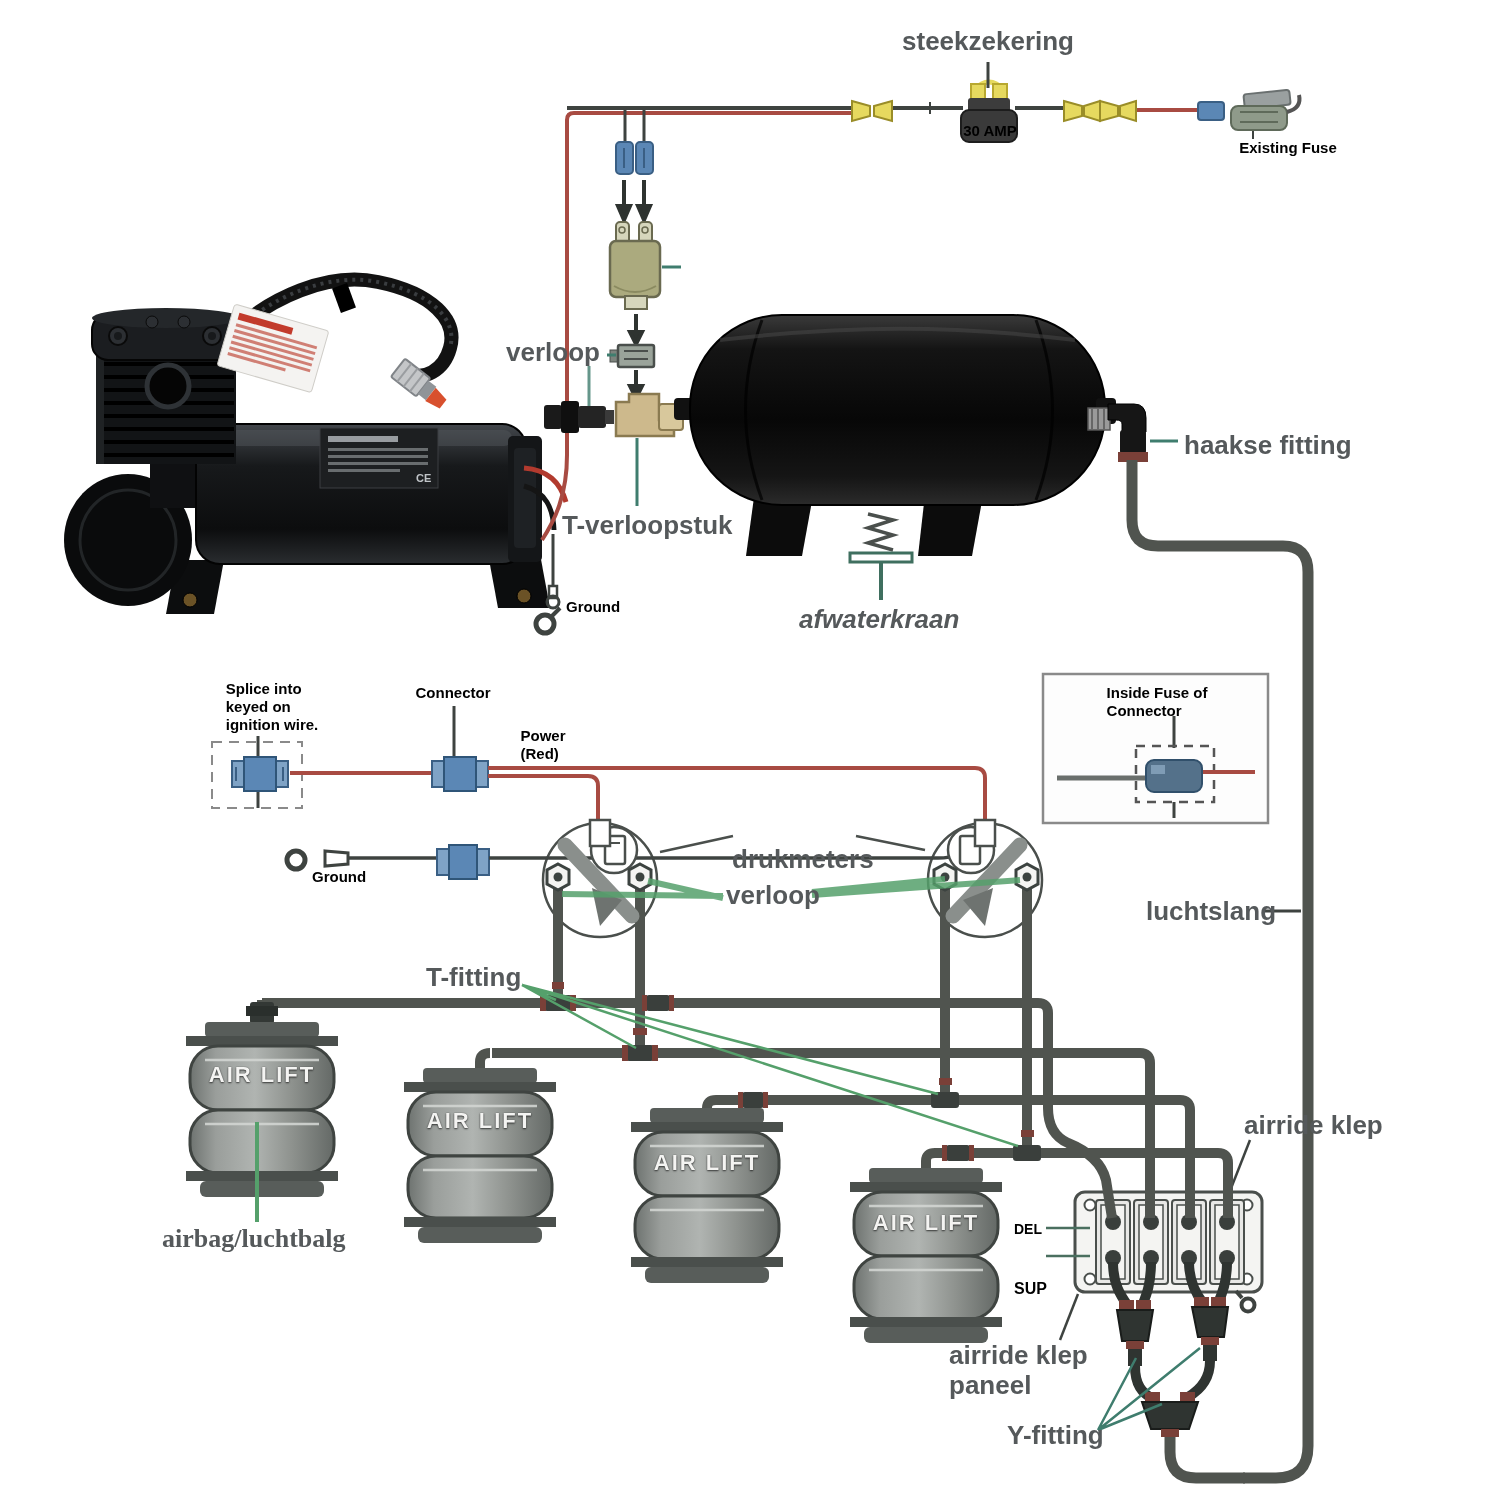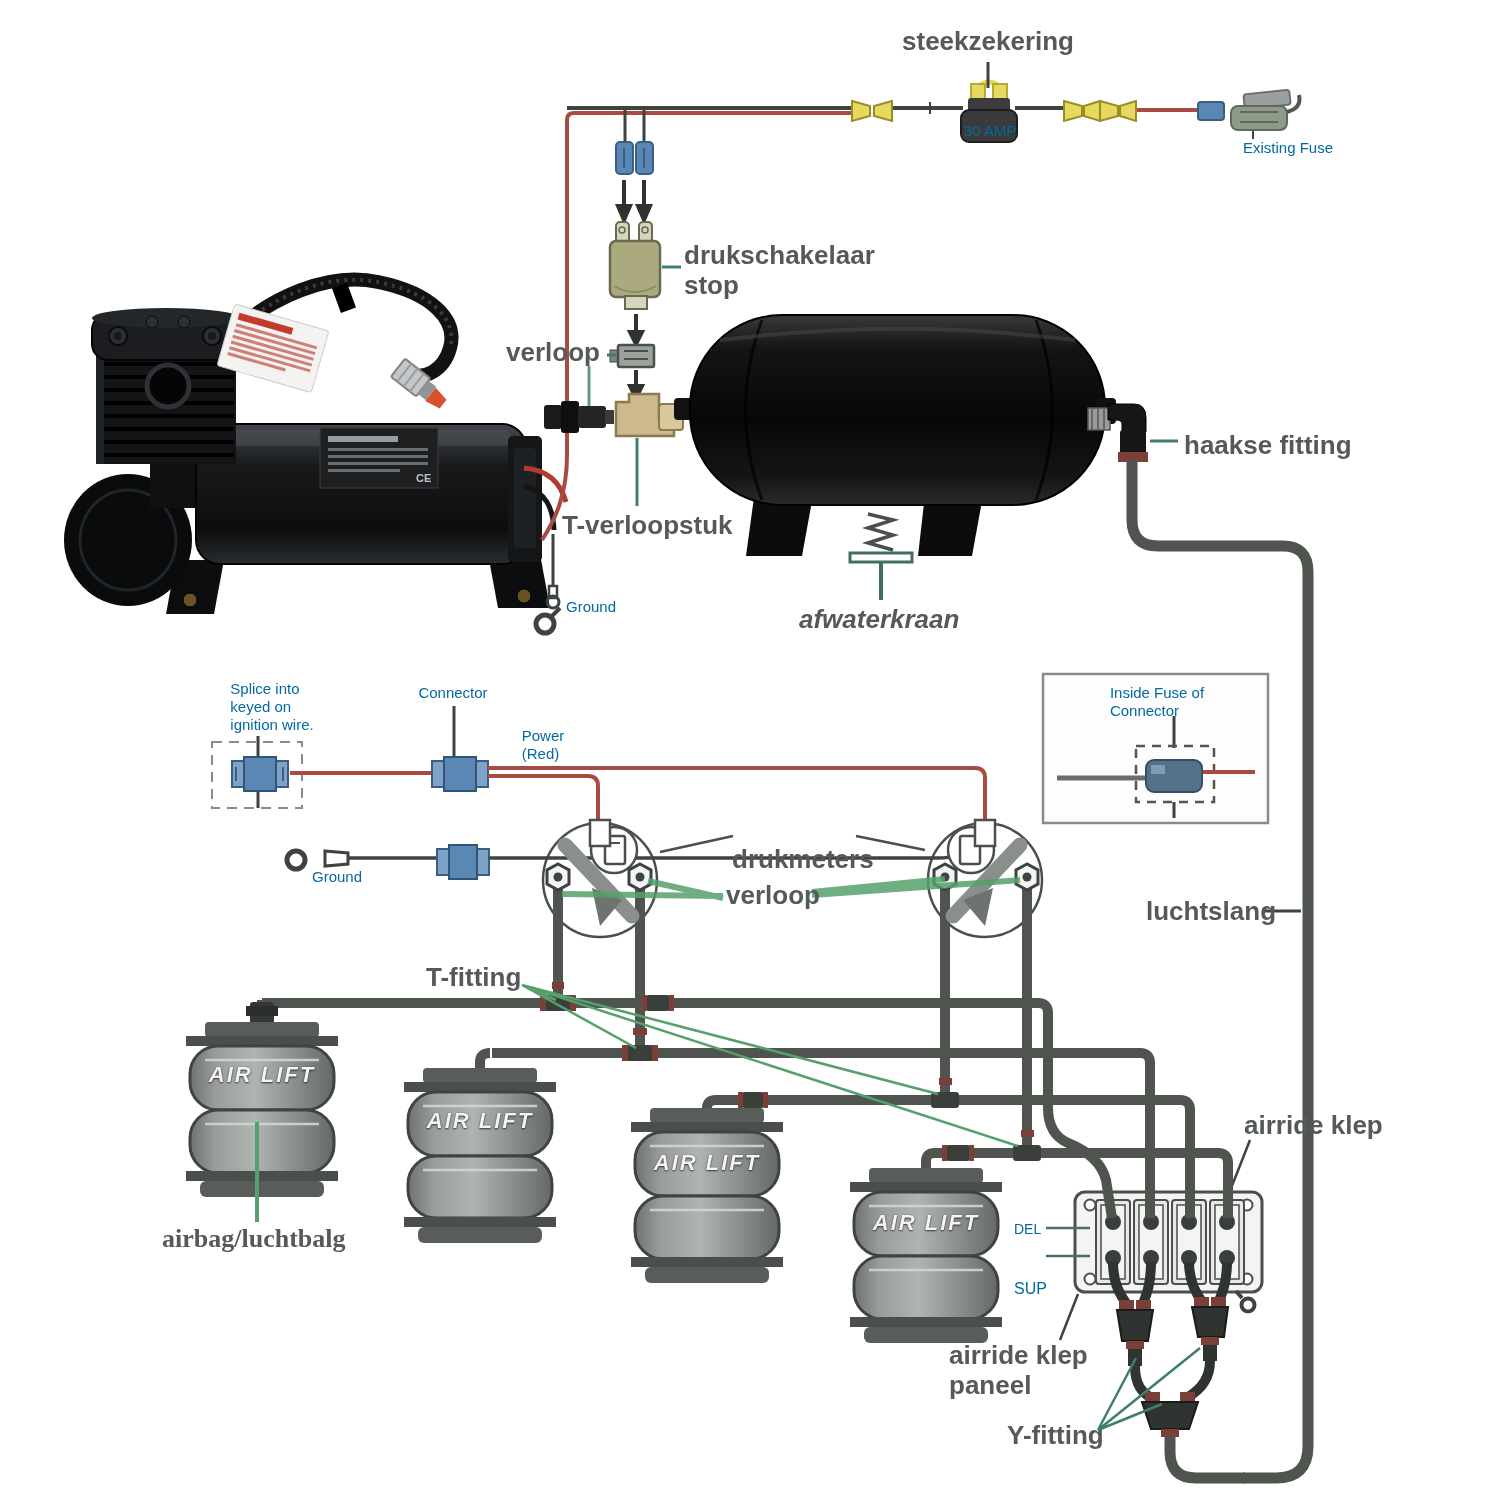--- a/index.html
+++ b/index.html
@@ -1,24 +1,24 @@
 <!DOCTYPE html>
 <html><head>
 <meta charset="utf-8">
 <style>
   html,body{margin:0;padding:0;background:#fff;}
   .stage{position:relative;width:1500px;height:1500px;background:#fff;overflow:hidden;
          font-family:"Liberation Sans",sans-serif;}
   svg{position:absolute;left:0;top:0;}
   .lbl{position:absolute;font-weight:bold;color:#55595b;font-size:26px;line-height:30px;white-space:nowrap;}
-  .lbl-sm{position:absolute;font-weight:normal;color:#0369a1;font-size:15px;line-height:18px;white-space:nowrap;}
+  .lbl-sm{position:absolute;font-weight:bold;color:#000000;font-size:15px;line-height:18px;white-space:nowrap;}
   .ctr{transform:translateX(-50%);text-align:left;}
   .airlift{position:absolute;transform:translateX(-50%);font-weight:bold;color:#f4f4f2;
            font-size:22px;letter-spacing:2px;white-space:nowrap;
-           text-shadow:0 1px 2px rgba(0,0,0,.65), 0 0 1px #444;font-style:italic;}
+           text-shadow:0 1px 2px rgba(0,0,0,.65), 0 0 1px #444;}
 </style>
 </head>
 <body>
 
 <div class="stage">
 
 <svg width="1500" height="1500" viewBox="0 0 1500 1500">
   <defs>
     <linearGradient id="tankGrad" x1="0" y1="0" x2="0" y2="1">
       <stop offset="0" stop-color="#3a3a3a"></stop>
@@ -462,24 +462,20 @@
     <path d="M723,896 L562,894 M723,898 L648,881 M812,892 L945,879 M812,895 L1020,880" stroke="#55a06b" stroke-width="6" opacity="0.85"></path>
     <path d="M522,985 L556,1000 M522,985 L636,1048 M522,985 L938,1094 M522,985 L1018,1146" stroke="#55a06b" stroke-width="2.5"></path>
     <path d="M1098,1430 L1136,1358 M1098,1430 L1200,1348 M1098,1430 L1162,1404" stroke="#3f7d6e" stroke-width="2.5"></path>
   </g>
 </svg>
 
 <div class="lbl ctr" style="left:988px;top:26px;">steekzekering</div>
 <div class="lbl-sm ctr" style="left:990px;top:122px;">30 AMP</div>
 <div class="lbl-sm ctr" style="left:1254px;top:139px;margin-left:34px;">Existing Fuse</div>
 
-<div class="lbl" style="left:684px;top:240px;">
-  <div>drukschakelaar</div>
-  <div>stop</div>
-</div>
 
 <div class="lbl" style="left:506px;top:337px;">verloop</div>
 <div class="lbl" style="left:562px;top:510px;">T-verloopstuk</div>
 <div class="lbl-sm" style="left:566px;top:598px;">Ground</div>
 <div class="lbl" style="left:799px;top:604px;font-style:italic;">afwaterkraan</div>
 <div class="lbl" style="left:1184px;top:430px;">haakse fitting</div>
 
 <div class="lbl-sm ctr" style="left:272px;top:680px;">
   <div>Splice into</div>
   <div>keyed on</div>

